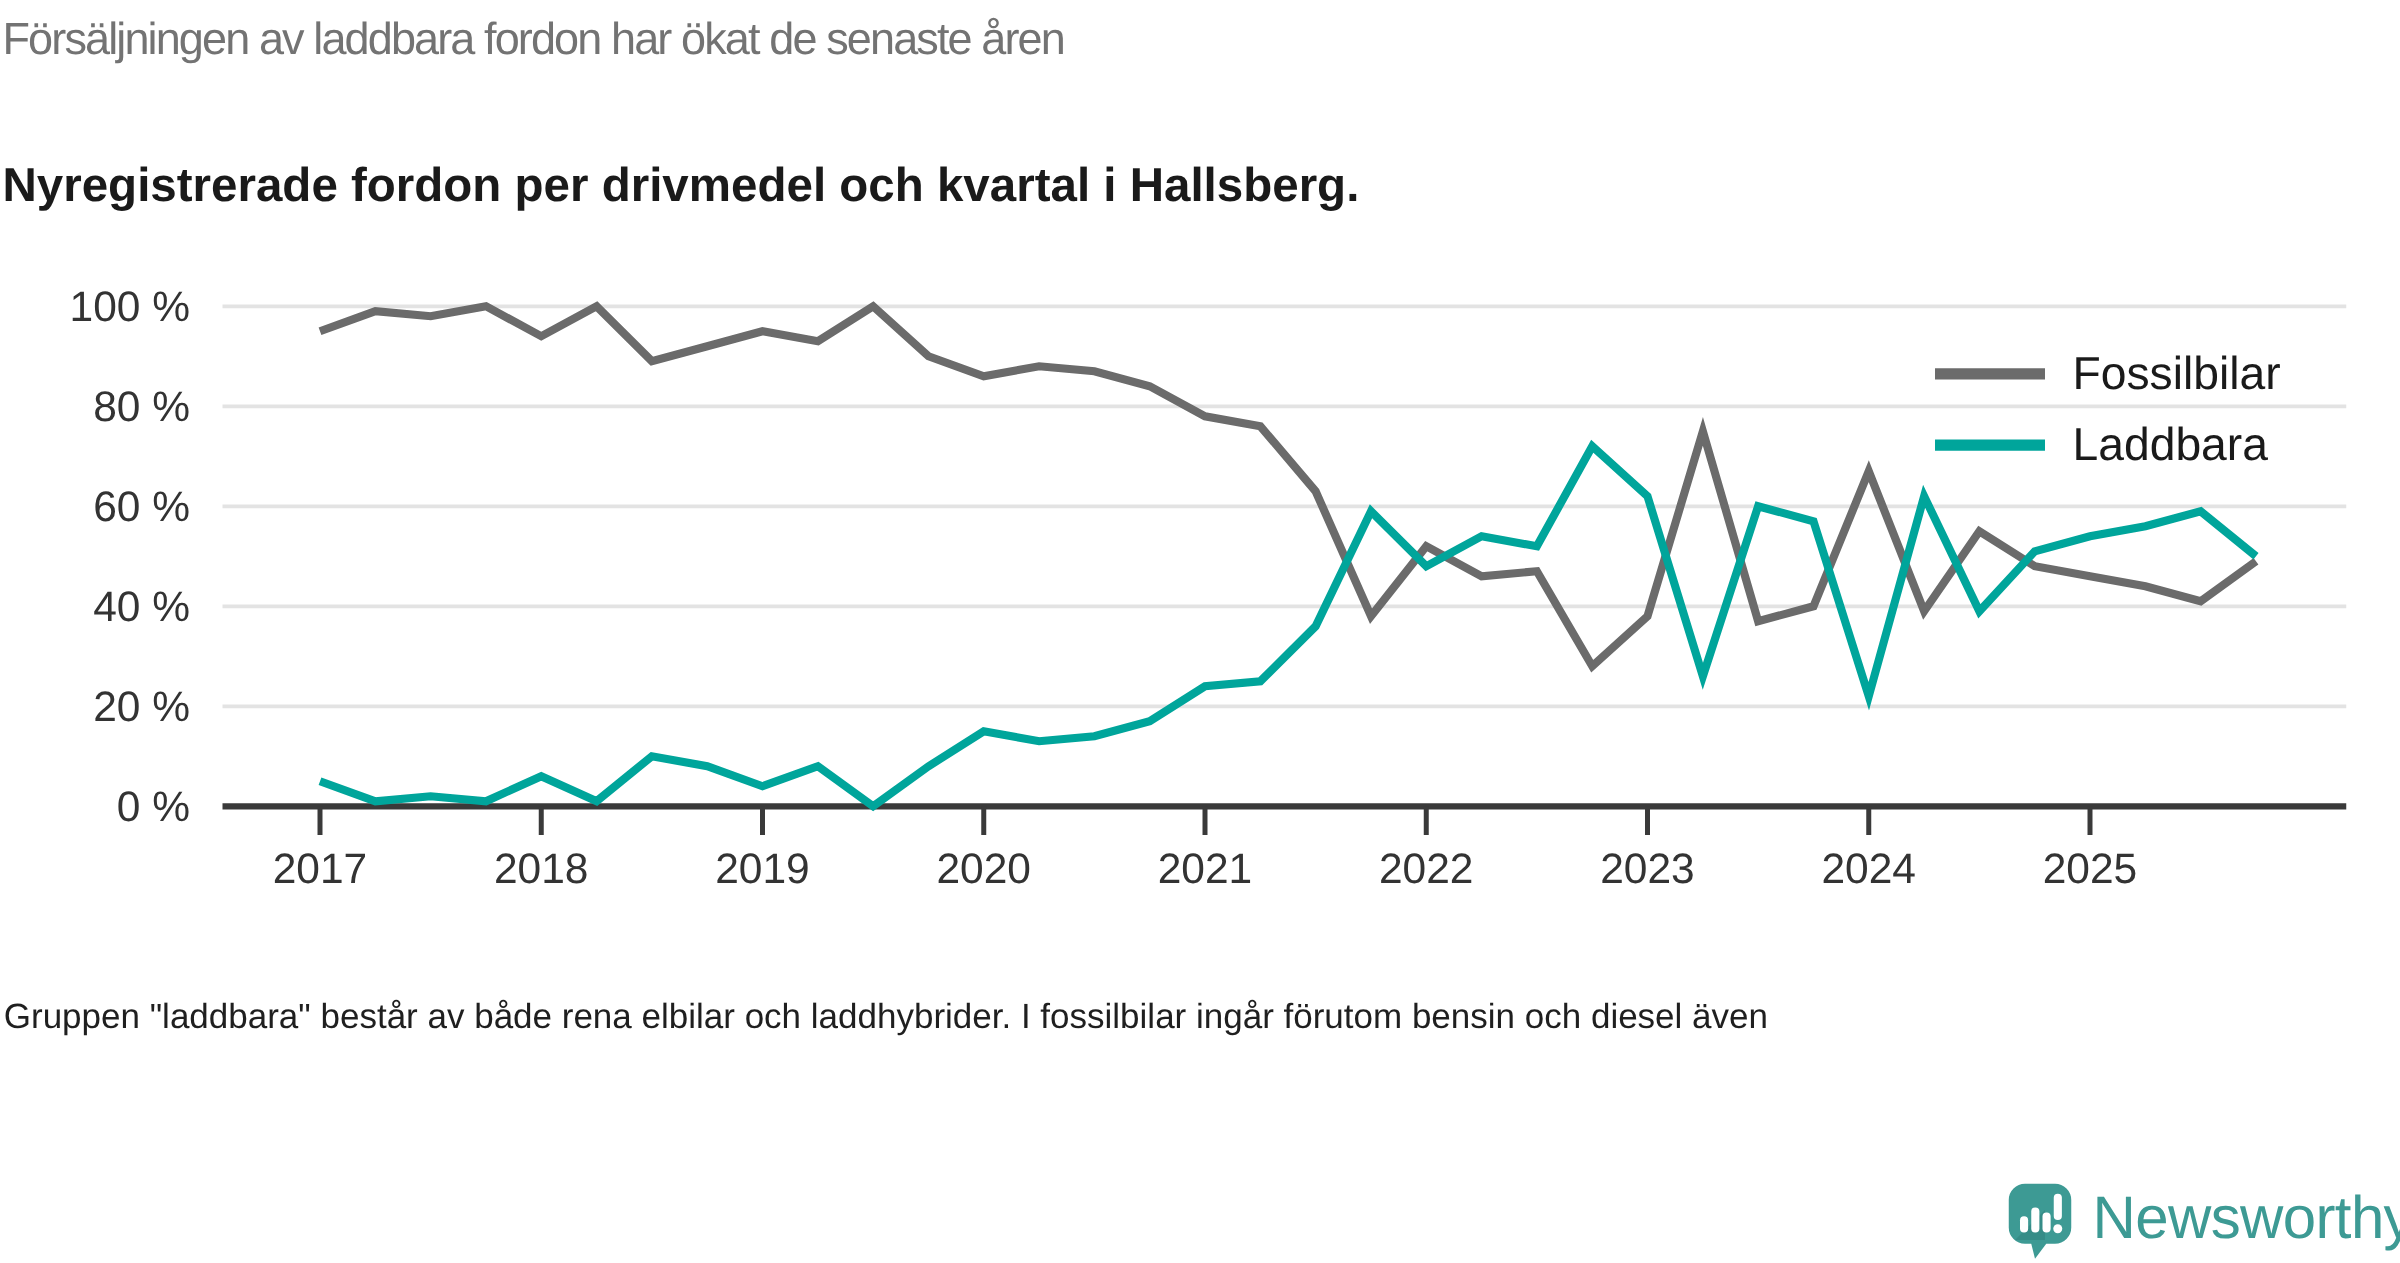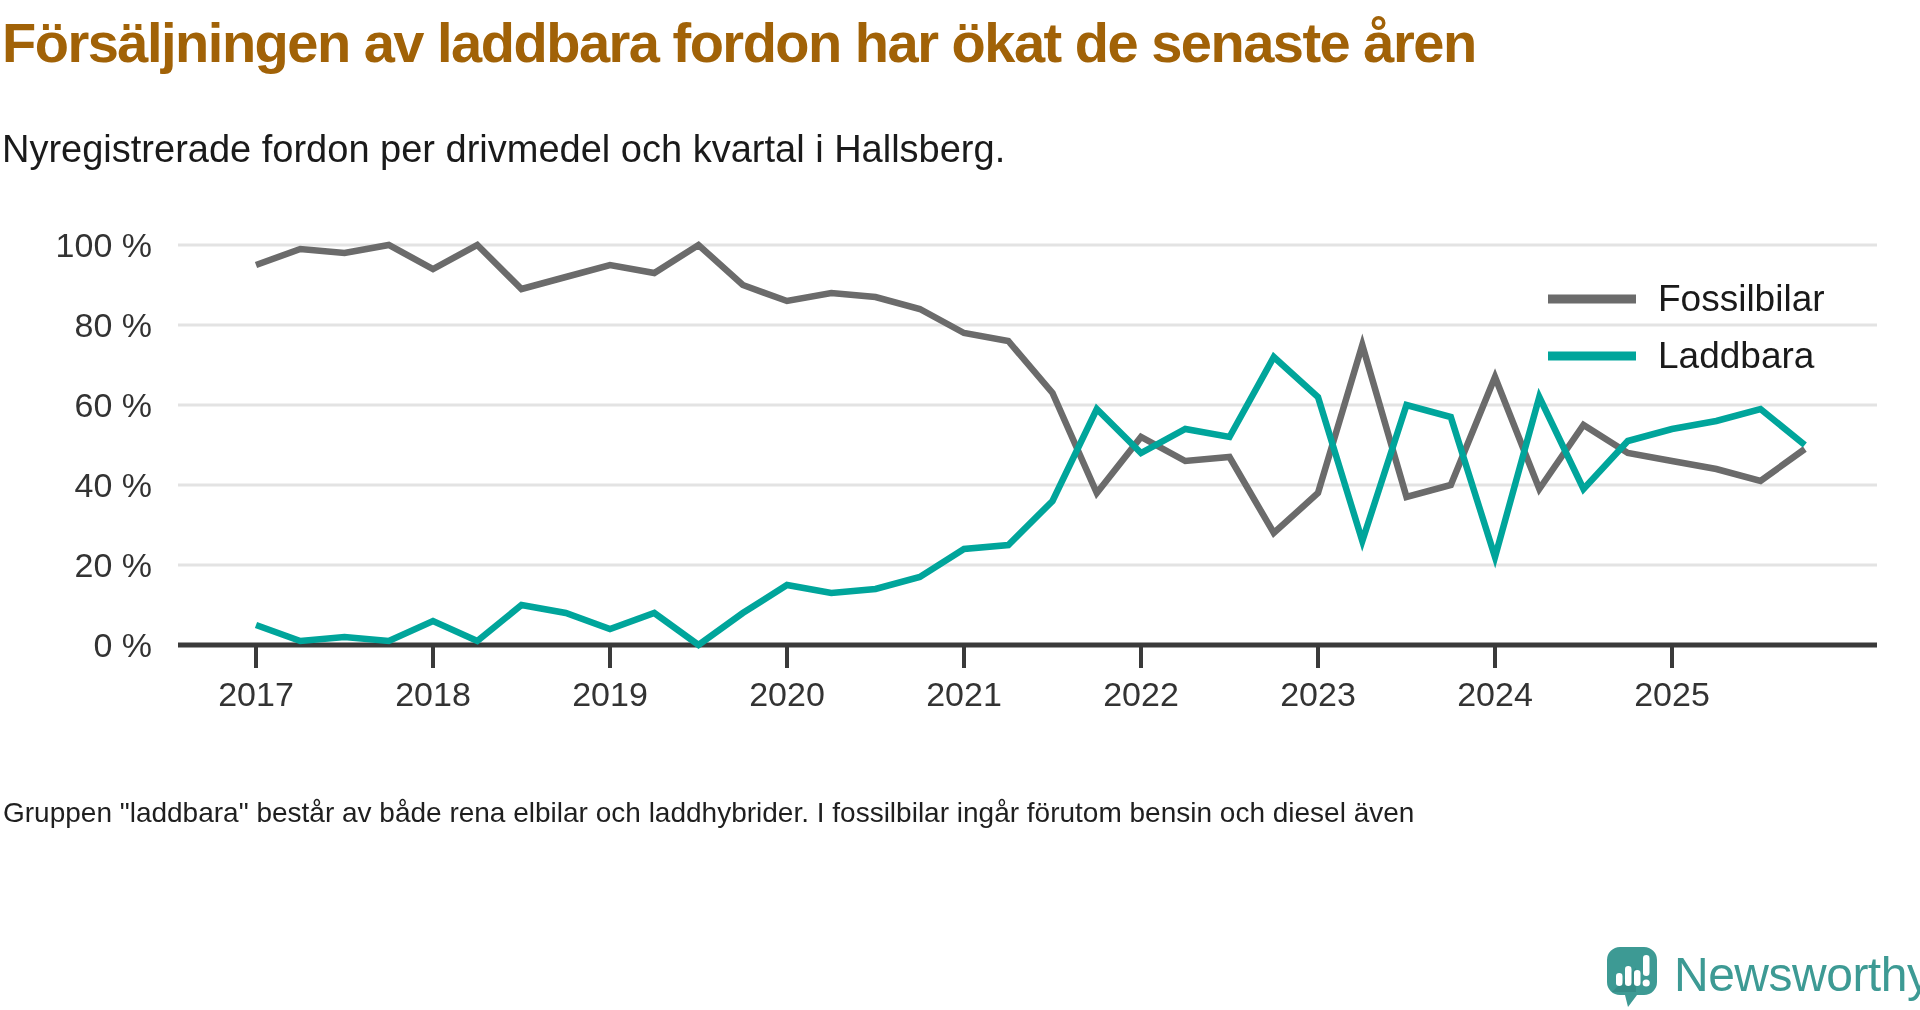--- a/index.html
+++ b/index.html
@@ -6,26 +6,26 @@
     margin: 0; padding: 0;
     width: 1920px; height: 1010px;
     background: #ffffff;
     font-family: "Liberation Sans", "DejaVu Sans", sans-serif;
     overflow: hidden;
     position: relative;
   }
   .abs { position: absolute; }
   #title {
     left: 2px; top: 10px;
-    font-size: 56px; font-weight: 700; color: #a16207;
+    font-size: 36px; font-weight: 400; color: #737373;
     letter-spacing: -1.5px; white-space: nowrap;
   }
   #subtitle {
     left: 2px; top: 128px;
-    font-size: 38px; font-weight: 400; color: #1a1a1a;
+    font-size: 38px; font-weight: 700; color: #1a1a1a;
     white-space: nowrap;
   }
   #chart-svg { left: 0; top: 210px; }
   .gridline { stroke: #e3e3e3; stroke-width: 3; }
   .axisline { stroke: #3a3a3a; stroke-width: 5; }
   .tickmark { stroke: #3a3a3a; stroke-width: 4; }
   .ylab, .xlab {
     font-family: "Liberation Sans", "DejaVu Sans", sans-serif;
     font-size: 34px; fill: #333333;
   }

